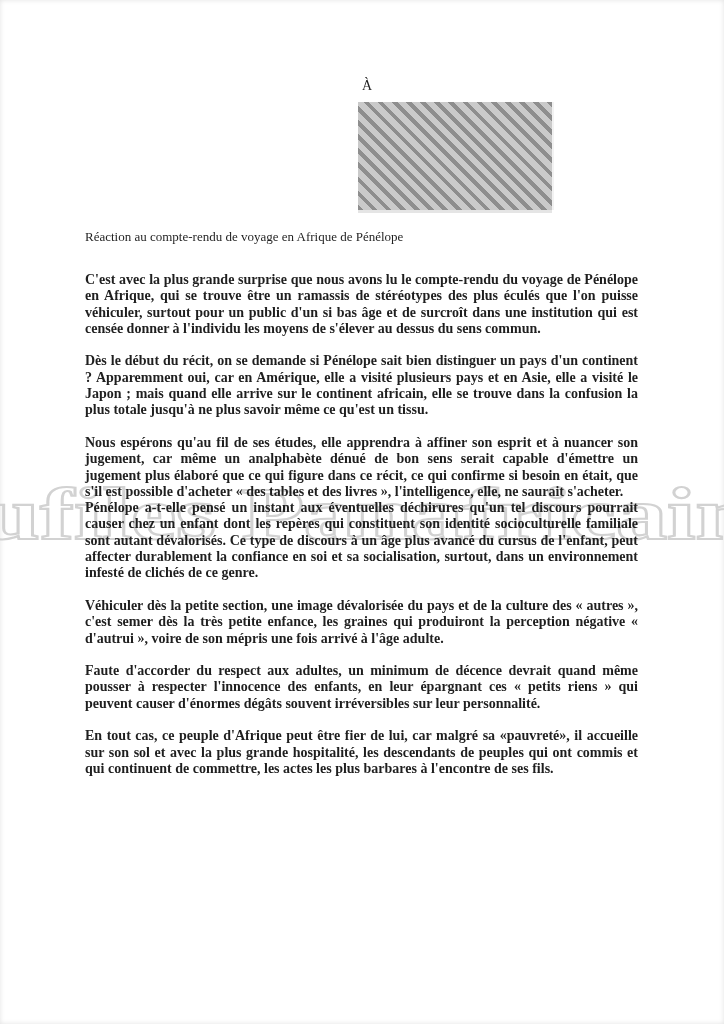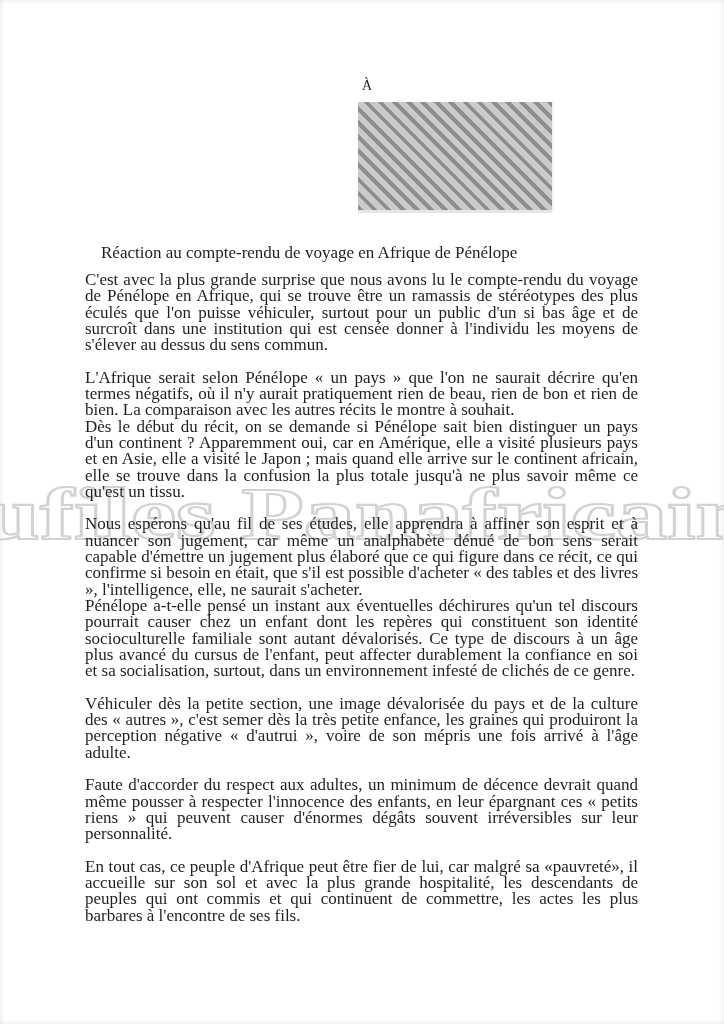--- a/index.html
+++ b/index.html
@@ -62,35 +62,36 @@
     fill: none;
     stroke: var(--watermark-outline, #d2d2d2);
     stroke-width: 2.2px;
   }
 
   .doc-title {
     position: absolute;
     left: 85px;
     top: 229px;
     width: 553px;
-    margin: 16px;
-    font-size: 17px;
+    margin: 0;
+    font-size: 13px;
     font-weight: normal;
     line-height: 16.3px;
     z-index: 1;
   }
 
   .doc-body {
     position: absolute;
     left: 85px;
     top: 272px;
     width: 553px;
     z-index: 1;
-    font-size: 17px;
+    font-size: 14px;
     line-height: 16.3px;
+    font-weight: bold;
   }
   .block {
     margin: 0 0 16.3px 0;
   }
   .block p {
     margin: 0;
     text-align: justify;
     text-justify: inter-word;
   }
 </style>
@@ -109,21 +110,20 @@
 
   <h1 class="doc-title">Réaction au compte-rendu de voyage en Afrique de Pénélope</h1>
 
   <div class="doc-body">
 
     <div class="block">
       <p>C'est avec la plus grande surprise que nous avons lu le compte-rendu du voyage de Pénélope en Afrique, qui se trouve être un ramassis de stéréotypes des plus éculés que l'on puisse véhiculer, surtout pour un public d'un si bas âge et de surcroît dans une institution qui est censée donner à l'individu les moyens de s'élever au dessus du sens commun.</p>
     </div>
 
     <div class="block">
-      <p>L'Afrique serait selon Pénélope « un pays » que l'on ne saurait décrire qu'en termes négatifs, où il n'y aurait pratiquement rien de beau, rien de bon et rien de bien. La comparaison avec les autres récits le montre à souhait.</p>
       <p>Dès le début du récit, on se demande si Pénélope sait bien distinguer un pays d'un continent ? Apparemment oui, car en Amérique, elle a visité plusieurs pays et en Asie, elle a visité le Japon ; mais quand elle arrive sur le continent africain, elle se trouve dans la confusion la plus totale jusqu'à ne plus savoir même ce qu'est un tissu.</p>
     </div>
 
     <div class="block">
       <p>Nous espérons qu'au fil de ses études, elle apprendra à affiner son esprit et à nuancer son jugement, car même un analphabète dénué de bon sens serait capable d'émettre un jugement plus élaboré que ce qui figure dans ce récit, ce qui confirme si besoin en était, que s'il est possible d'acheter « des tables et des livres », l'intelligence, elle, ne saurait s'acheter.</p>
       <p>Pénélope a-t-elle pensé un instant aux éventuelles déchirures qu'un tel discours pourrait causer chez un enfant dont les repères qui constituent son identité socioculturelle familiale sont autant dévalorisés. Ce type de discours à un âge plus avancé du cursus de l'enfant, peut affecter durablement la confiance en soi et sa socialisation, surtout, dans un environnement infesté de clichés de ce genre.</p>
     </div>
 
     <div class="block">
       <p>Véhiculer dès la petite section, une image dévalorisée du pays et de la culture des « autres », c'est semer dès la très petite enfance, les graines qui produiront la perception négative « d'autrui », voire de son mépris une fois arrivé à l'âge adulte.</p>

